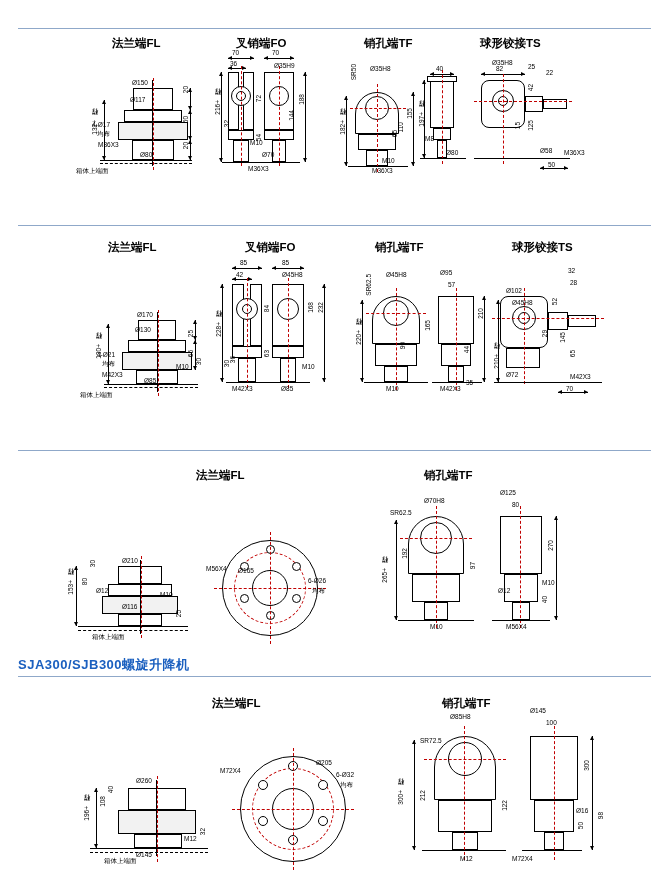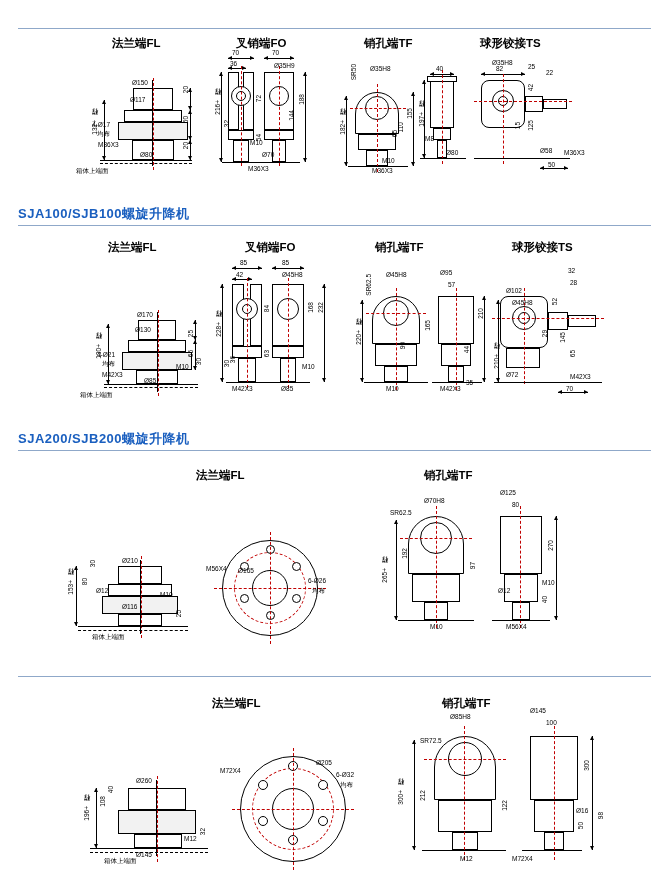--- a/index.html
+++ b/index.html
@@ -151,21 +151,20 @@
     <div class="lbl" style="left:546px;top:70px;">22</div>
     <div class="lbl v" style="left:528px;top:84px;">42</div>
     <div class="lbl v" style="left:515px;top:122px;">15</div>
     <div class="lbl v" style="left:528px;top:120px;">125</div>
     <div class="lbl" style="left:540px;top:148px;">Ø58</div>
     <div class="lbl" style="left:564px;top:150px;">M36X3</div>
     <div class="lbl" style="left:548px;top:162px;">50</div>
     <div class="dimh" style="left:540px;top:168px;width:28px;"></div>
   </div>
 
-  <div class="sec-title" style="left:18px;top:205px;">SJA100/SJB100螺旋升降机</div>
   <div class="sec-rule" style="top:225px;"></div>
 
   <div class="col-title" style="left:108px;top:240px;">法兰端FL</div>
   <div class="col-title" style="left:245px;top:240px;">叉销端FO</div>
   <div class="col-title" style="left:375px;top:240px;">销孔端TF</div>
   <div class="col-title" style="left:512px;top:240px;">球形铰接TS</div>
 
   <div>
     <div class="box" style="left:138px;top:320px;width:38px;height:20px;"></div>
     <div class="box" style="left:128px;top:340px;width:58px;height:12px;"></div>
@@ -275,21 +274,20 @@
     <div class="lbl v" style="left:560px;top:332px;">145</div>
     <div class="lbl v" style="left:570px;top:350px;">65</div>
     <div class="lbl" style="left:506px;top:372px;">Ø72</div>
     <div class="lbl" style="left:570px;top:374px;">M42X3</div>
     <div class="lbl" style="left:566px;top:386px;">70</div>
     <div class="lbl v" style="left:494px;top:354px;">210+行程</div>
     <div class="dimh" style="left:558px;top:392px;width:30px;"></div>
     <div class="dimv" style="left:498px;top:300px;height:82px;"></div>
   </div>
 
-  <div class="sec-title" style="left:18px;top:430px;">SJA200/SJB200螺旋升降机</div>
   <div class="sec-rule" style="top:450px;"></div>
 
   <div class="col-title" style="left:196px;top:468px;">法兰端FL</div>
   <div class="col-title" style="left:424px;top:468px;">销孔端TF</div>
 
   <div>
     <div class="box" style="left:118px;top:566px;width:44px;height:18px;"></div>
     <div class="box" style="left:108px;top:584px;width:64px;height:12px;"></div>
     <div class="boxg" style="left:102px;top:596px;width:76px;height:18px;"></div>
     <div class="box" style="left:118px;top:614px;width:44px;height:12px;"></div>
@@ -350,20 +348,21 @@
     <div class="lbl" style="left:500px;top:490px;">Ø125</div>
     <div class="lbl" style="left:512px;top:502px;">80</div>
     <div class="lbl v" style="left:548px;top:540px;">270</div>
     <div class="lbl" style="left:542px;top:580px;">M10</div>
     <div class="lbl" style="left:498px;top:588px;">Ø12</div>
     <div class="lbl v" style="left:542px;top:596px;">40</div>
     <div class="lbl" style="left:506px;top:624px;">M56X4</div>
     <div class="dimv" style="left:556px;top:516px;height:104px;"></div>
   </div>
 
+  <div class="sec-title" style="left:18px;top:656px;">SJA300/SJB300螺旋升降机</div>
   <div class="sec-rule" style="top:676px;"></div>
 
   <div class="col-title" style="left:212px;top:696px;">法兰端FL</div>
   <div class="col-title" style="left:442px;top:696px;">销孔端TF</div>
 
   <div>
     <div class="box" style="left:128px;top:788px;width:58px;height:22px;"></div>
     <div class="boxg" style="left:118px;top:810px;width:78px;height:24px;"></div>
     <div class="box" style="left:134px;top:834px;width:48px;height:14px;"></div>
     <div class="vl" style="left:156px;top:780px;height:76px;"></div>

